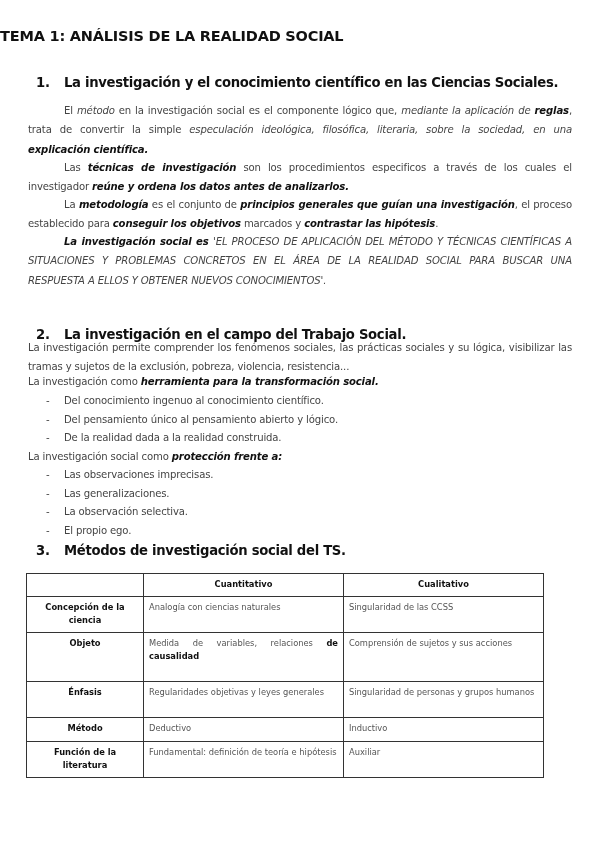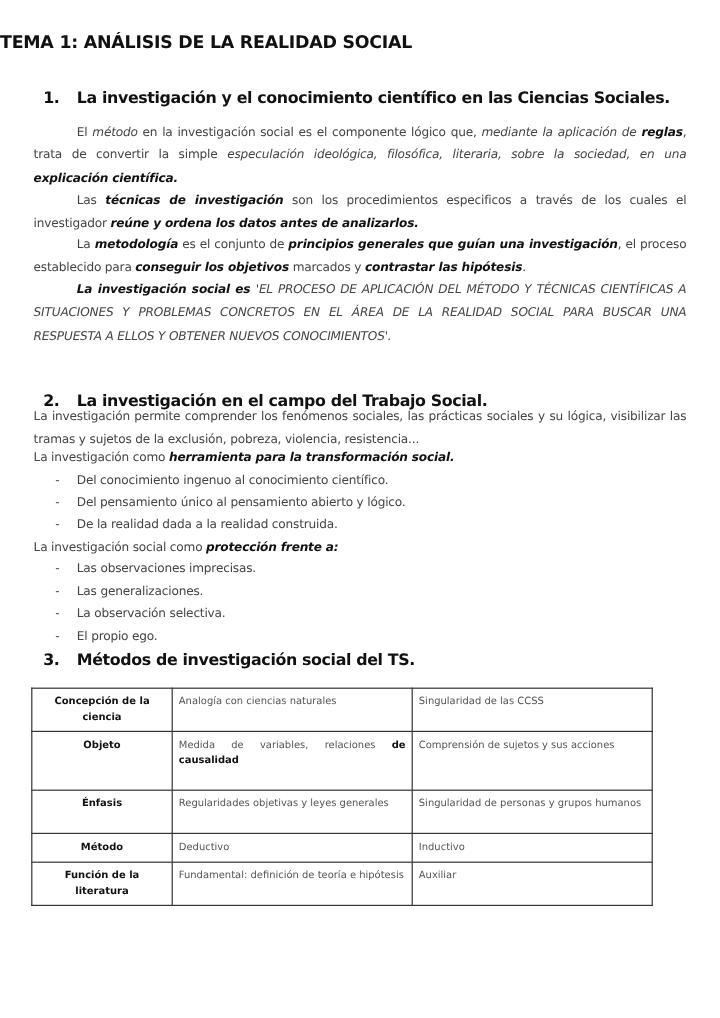--- a/index.html
+++ b/index.html
@@ -101,20 +101,25 @@
   <span class="num">3.</span><span>Métodos de investigación social del TS.</span>
 </div>
 
 <table class="methods">
   <colgroup>
       <col style="width:117px">
       <col style="width:200px">
       <col style="width:200px">
     </colgroup>
   <tbody>
+      <tr>
+    <th></th>
+    <th>Cuantitativo</th>
+    <th>Cualitativo</th>
+  </tr>
   <tr style="height:36px;">
     <td class="rowhead">Concepción de la ciencia</td>
     <td class="cell">Analogía con ciencias naturales</td>
     <td class="cell">Singularidad de las CCSS</td>
   </tr>
   <tr style="height:49px;">
     <td class="rowhead">Objeto</td>
     <td class="cell"><span>Medida de variables, relaciones </span><b>de causalidad</b></td>
     <td class="cell">Comprensión de sujetos y sus acciones</td>
   </tr>

